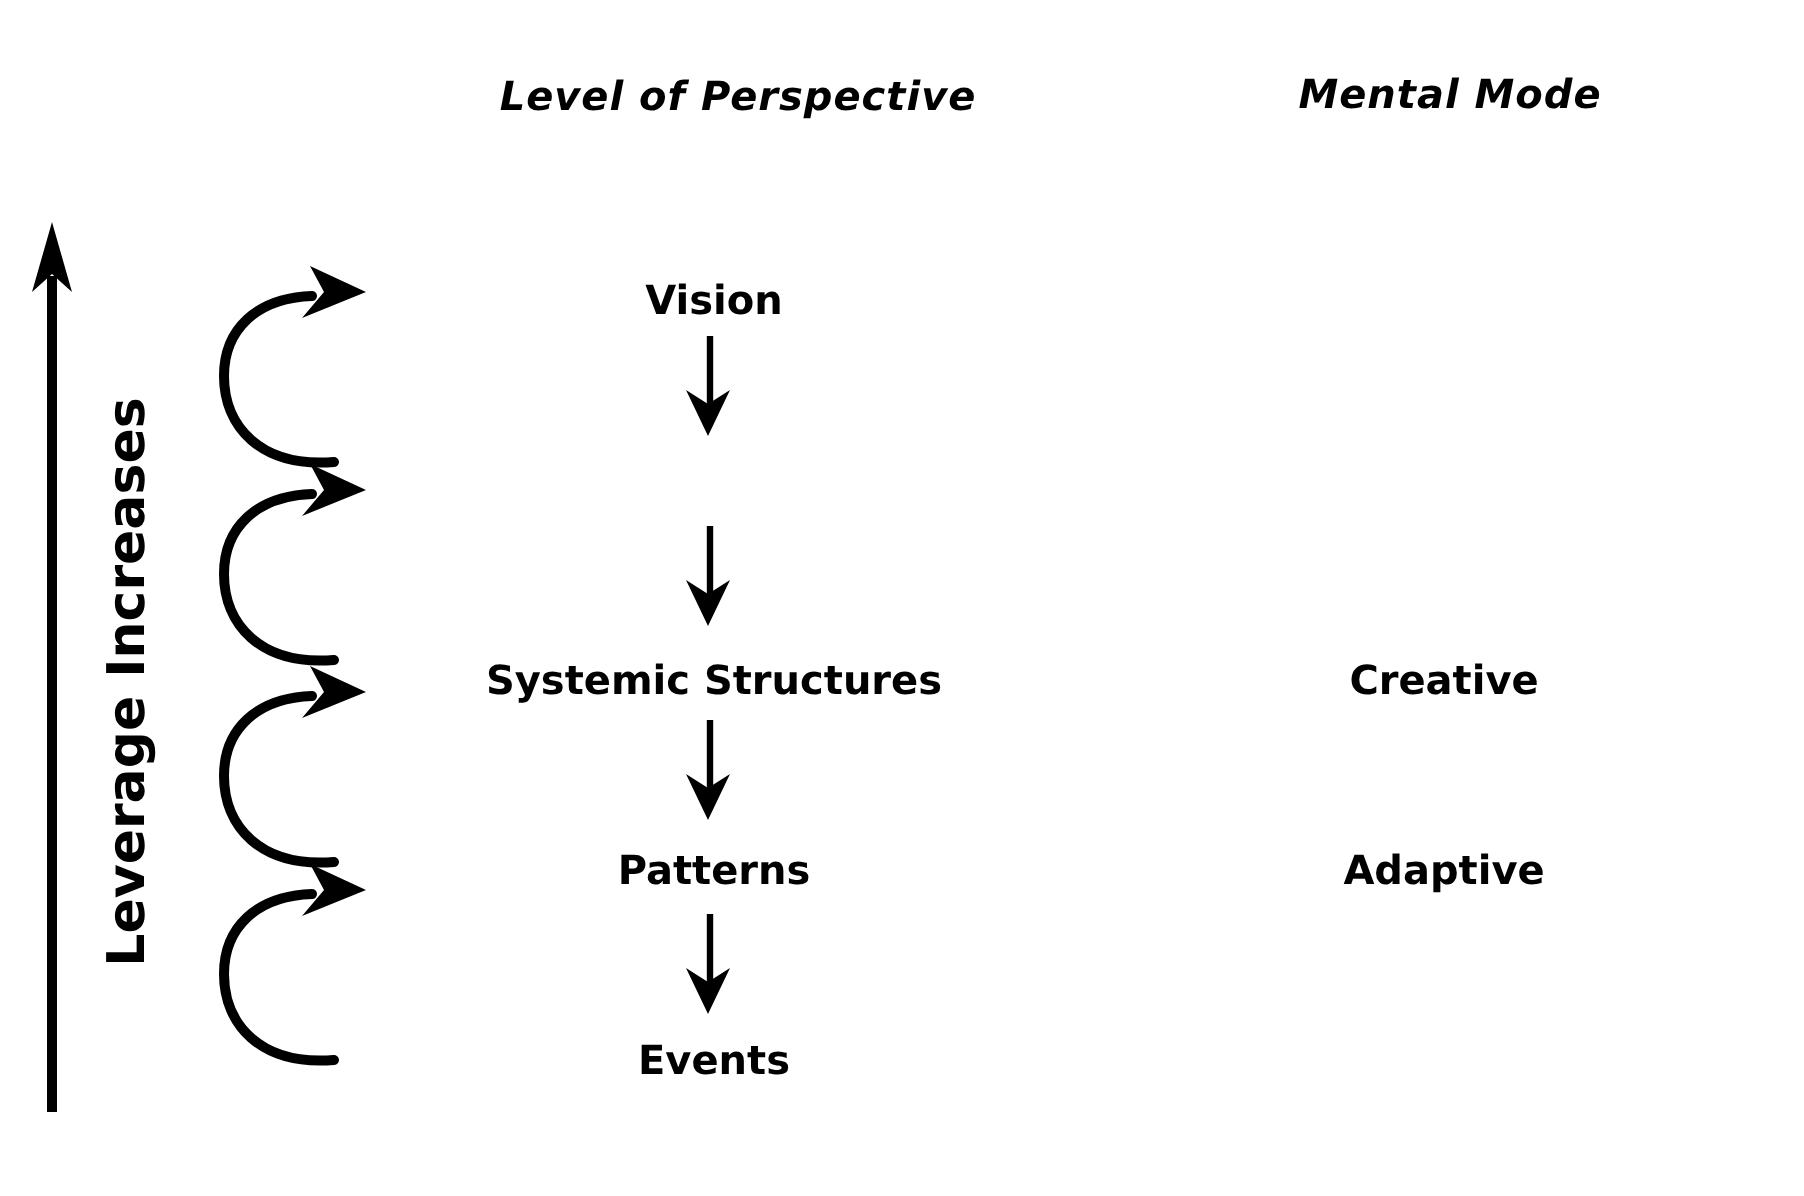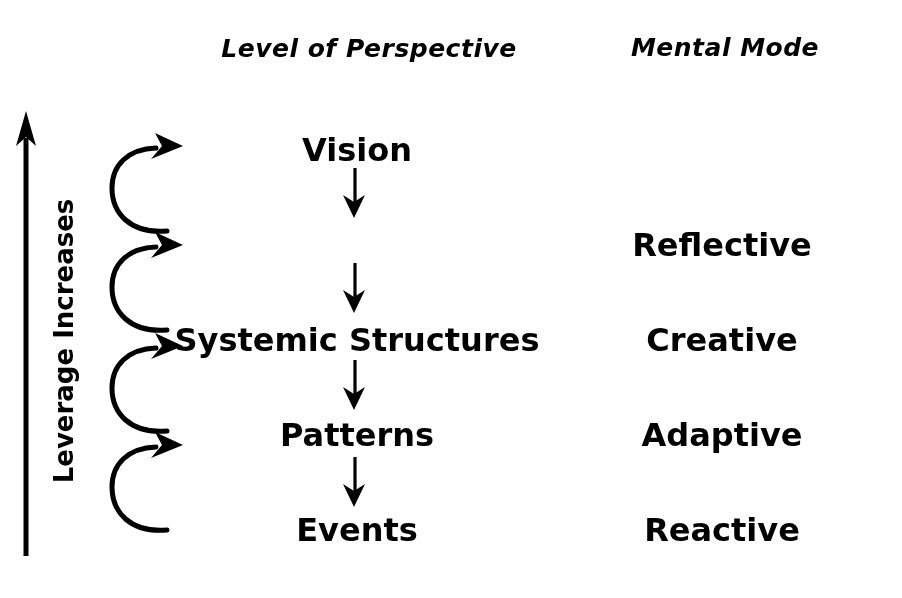--- a/index.html
+++ b/index.html
@@ -21,25 +21,25 @@
     left: 0;
     top: 0;
     width: 902px;
     height: 598px;
   }
   .label {
     position: absolute;
     transform: translate(-50%, -50%);
     white-space: nowrap;
     font-weight: 700;
-    font-size: 32px;
+    font-size: 20px;
     color: #000;
   }
   .header {
-    font-size: 25px;
+    font-size: 20px;
     font-style: italic;
     letter-spacing: 0.5px;
   }
   .vlabel {
     position: absolute;
     transform: translate(-50%, -50%) rotate(-90deg);
     white-space: nowrap;
     font-weight: 700;
     font-size: 26px;
     color: #000;
@@ -104,24 +104,22 @@
     </g>
   </svg>
 
   <div class="label header hdr-perspective">Level of Perspective</div>
   <div class="label header hdr-action">Mental Mode</div>
 
   <div class="vlabel axis-label">Leverage Increases</div>
 
   <div class="label col-level row-0">Vision</div>
 
-  <div class="label col-mode row-1">Reflective</div>
 
   <div class="label col-level row-2">Systemic Structures</div>
   <div class="label col-mode row-2">Creative</div>
 
   <div class="label col-level row-3">Patterns</div>
   <div class="label col-mode row-3">Adaptive</div>
 
   <div class="label col-level row-4">Events</div>
-  <div class="label col-mode row-4">Reactive</div>
 
 </div>
 
 </body></html>

